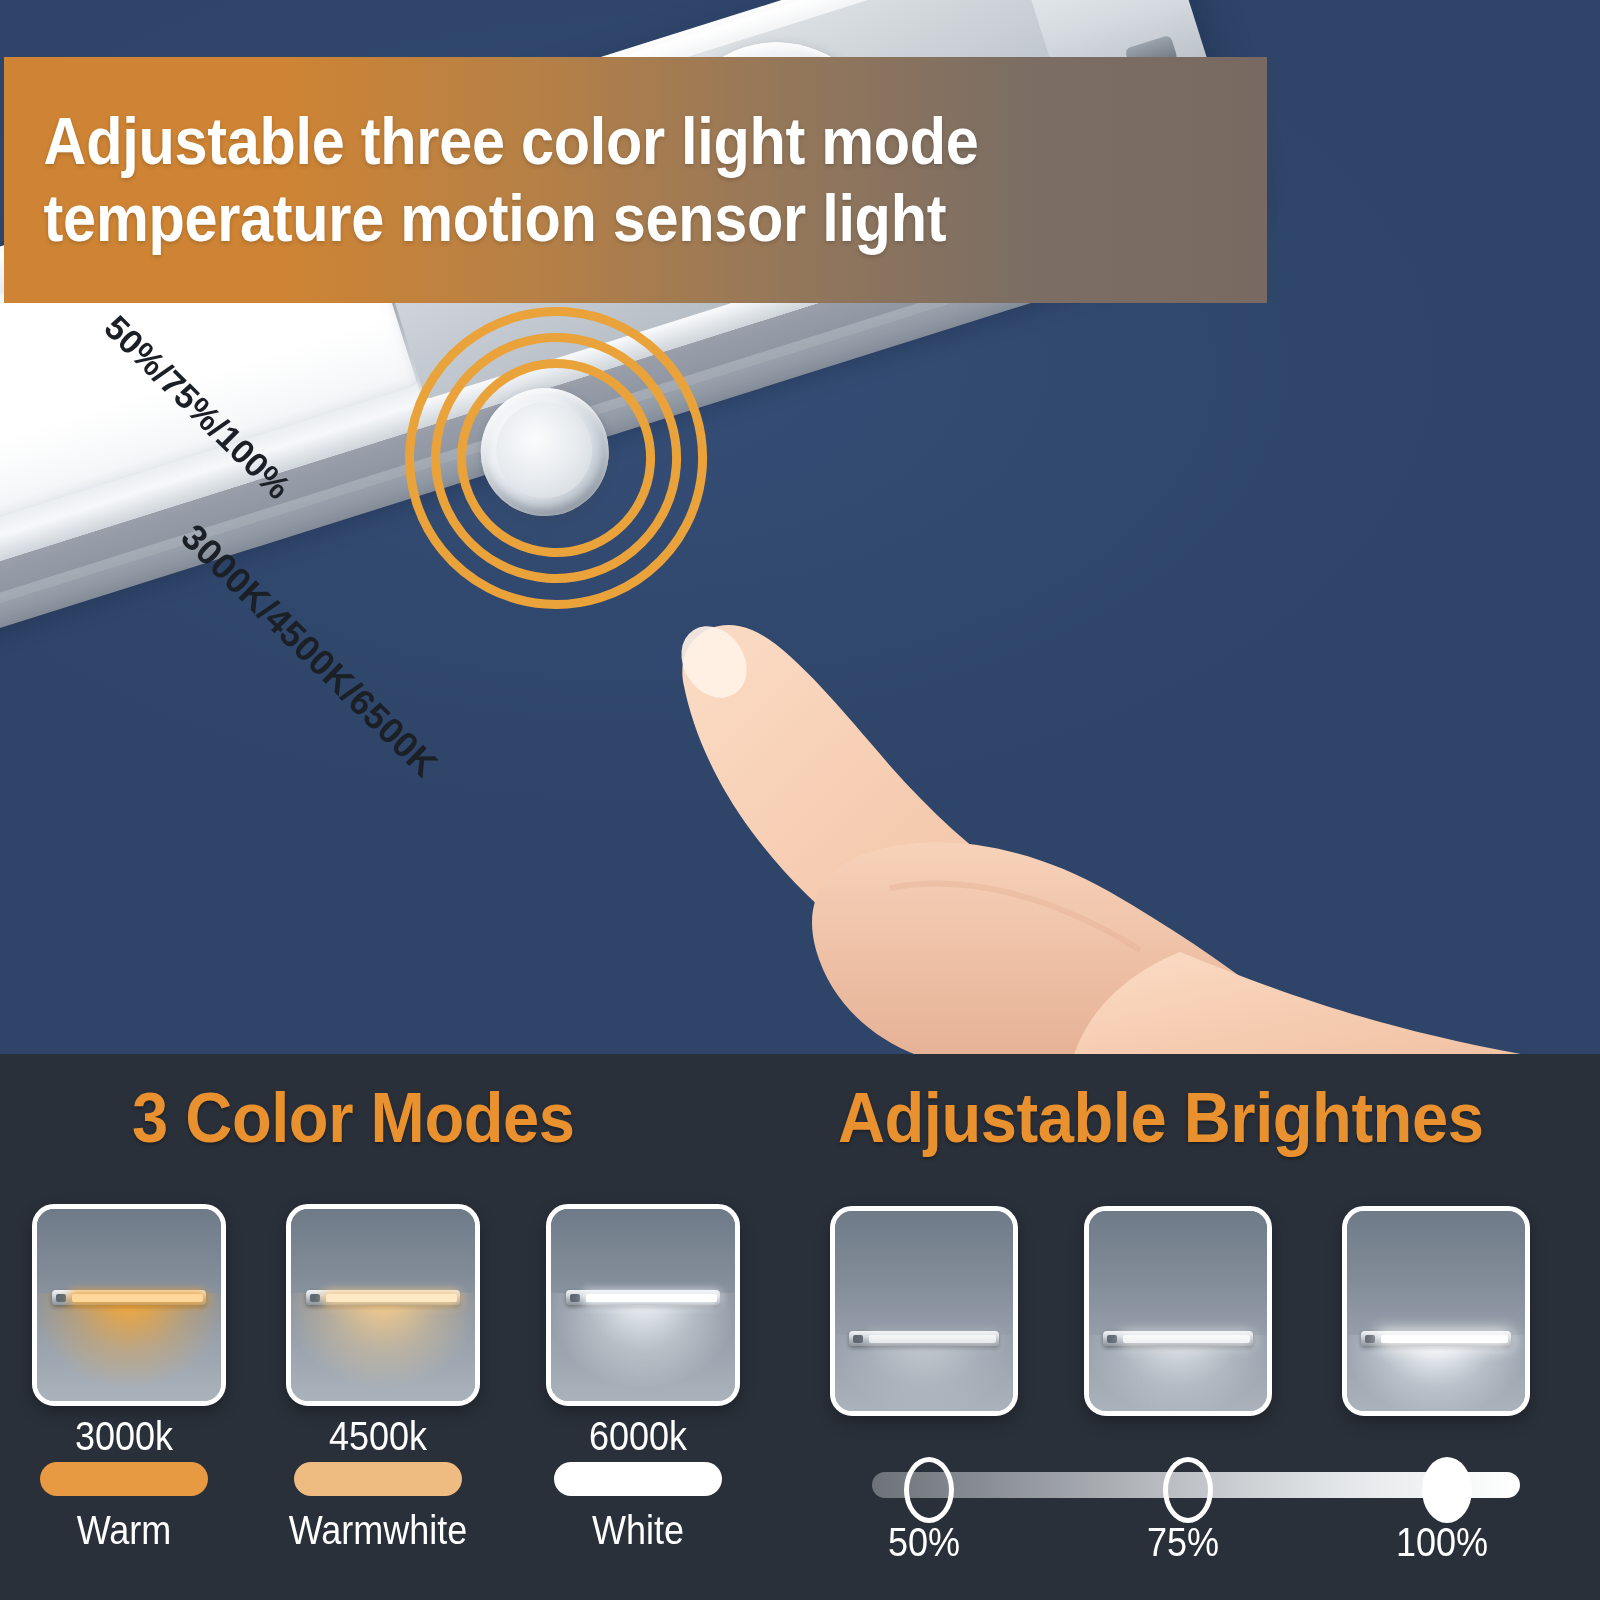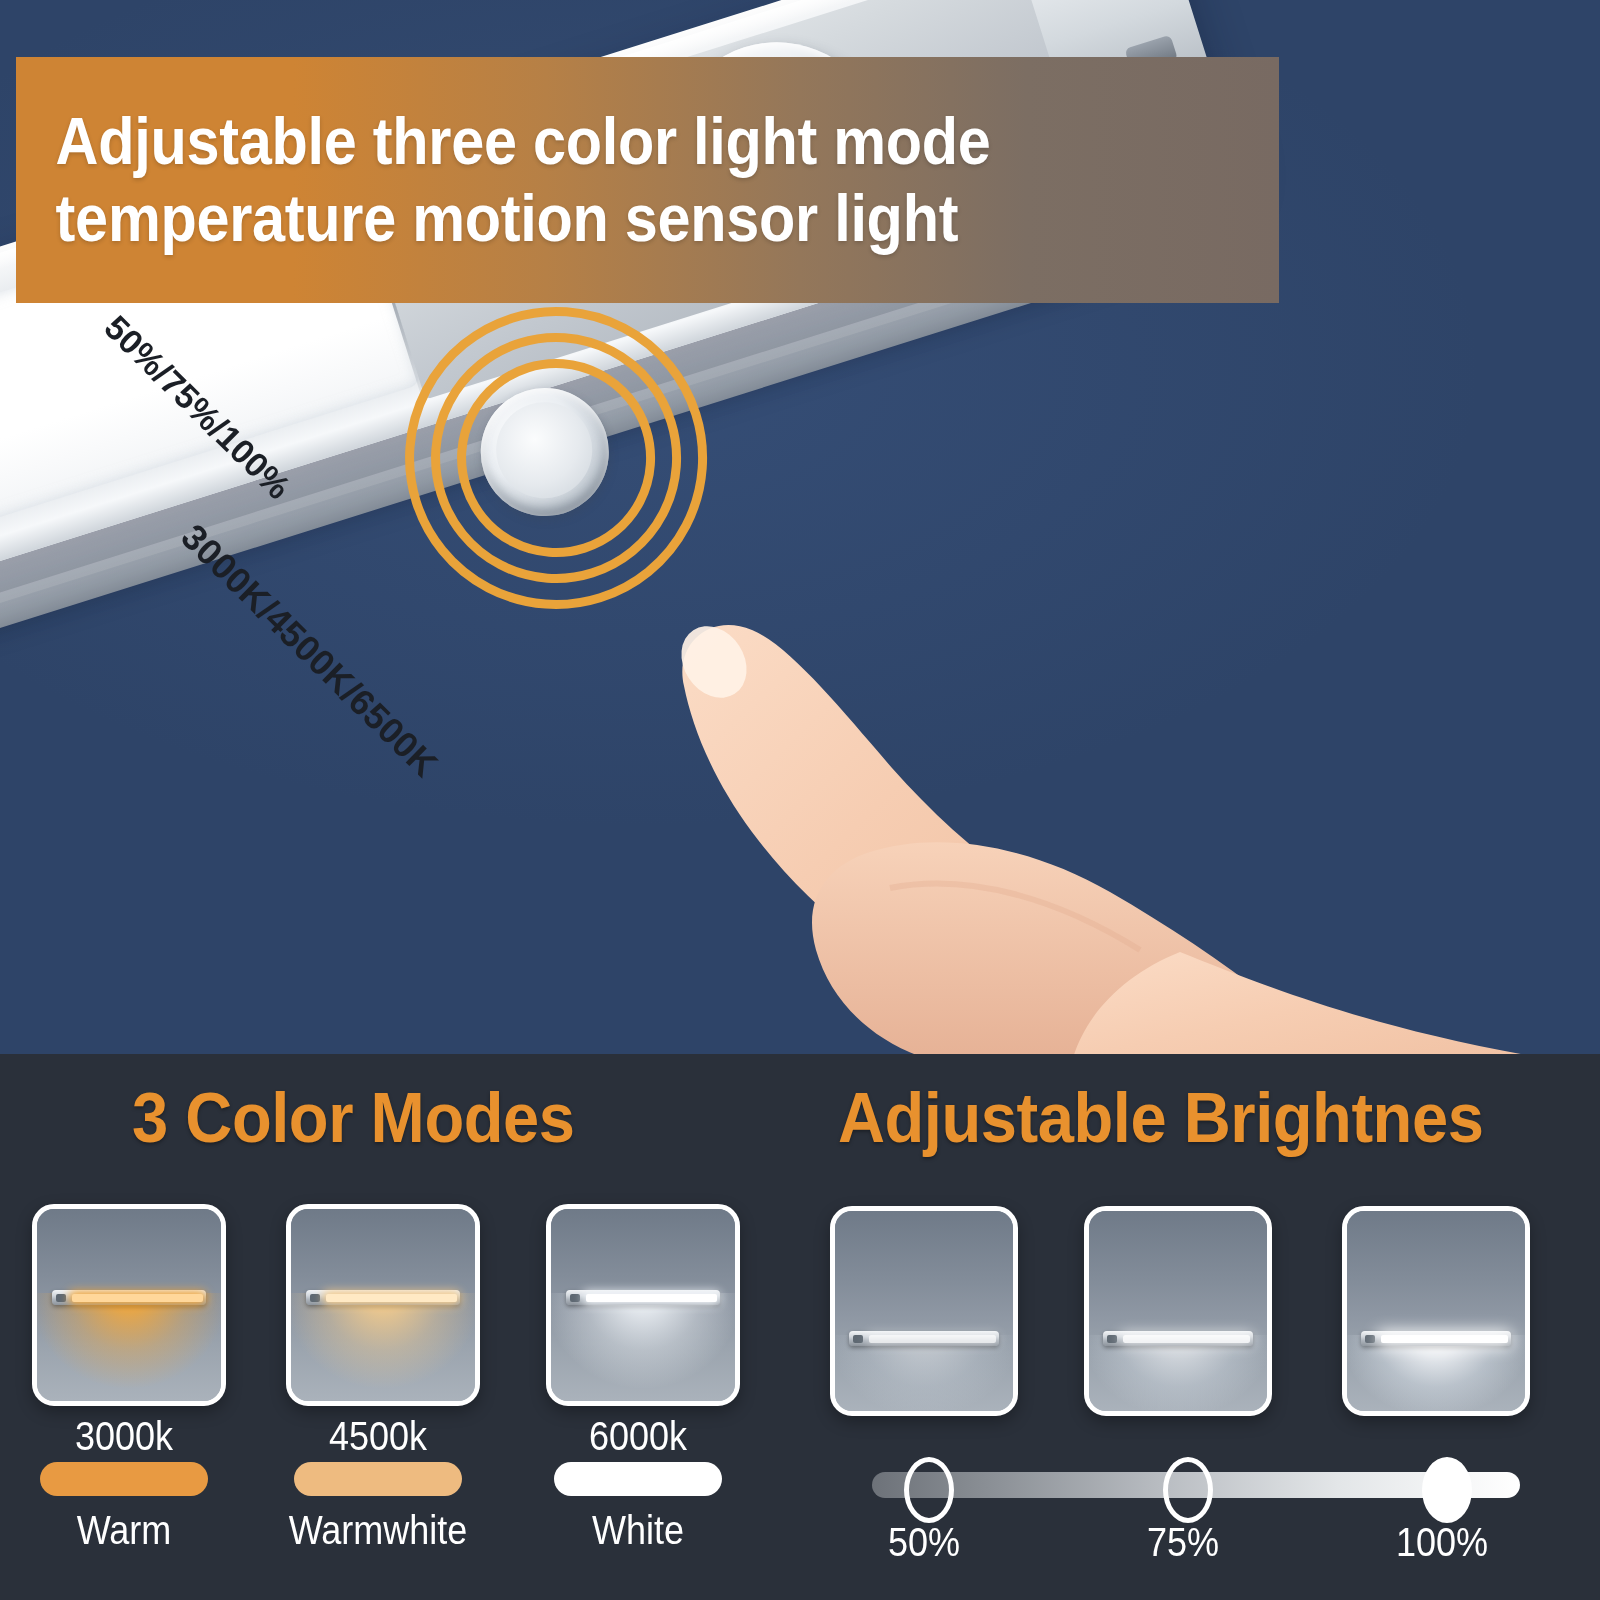--- a/index.html
+++ b/index.html
@@ -148,21 +148,21 @@
   }
   .lbl-bright{left:318px;top:96px;font-size:34px;}
   .lbl-color{left:330px;top:318px;font-size:36px;}
 
   
   .hand{position:absolute;left:640px;top:600px;width:980px;height:470px;}
   .hand svg{display:block;}
 
   
   .banner{
-    position:absolute;left:16px;top:57px;width:1263px;height:246px;
+    position:absolute;left:4px;top:57px;width:1263px;height:246px;
     background:linear-gradient(90deg,
        #CE8434 0%, #CE8434 22%, #b68046 42%, #94775a 62%, #7c6e63 80%, #786a62 100%);
     display:flex;align-items:center;
   }
   .banner-text{
     padding-left:44px;padding-right:20px;
     color:#ffffff;
     font-size:66px;line-height:1.16;font-weight:700;
     letter-spacing:-.3px;
     transform:scaleX(.90);transform-origin:left center;

